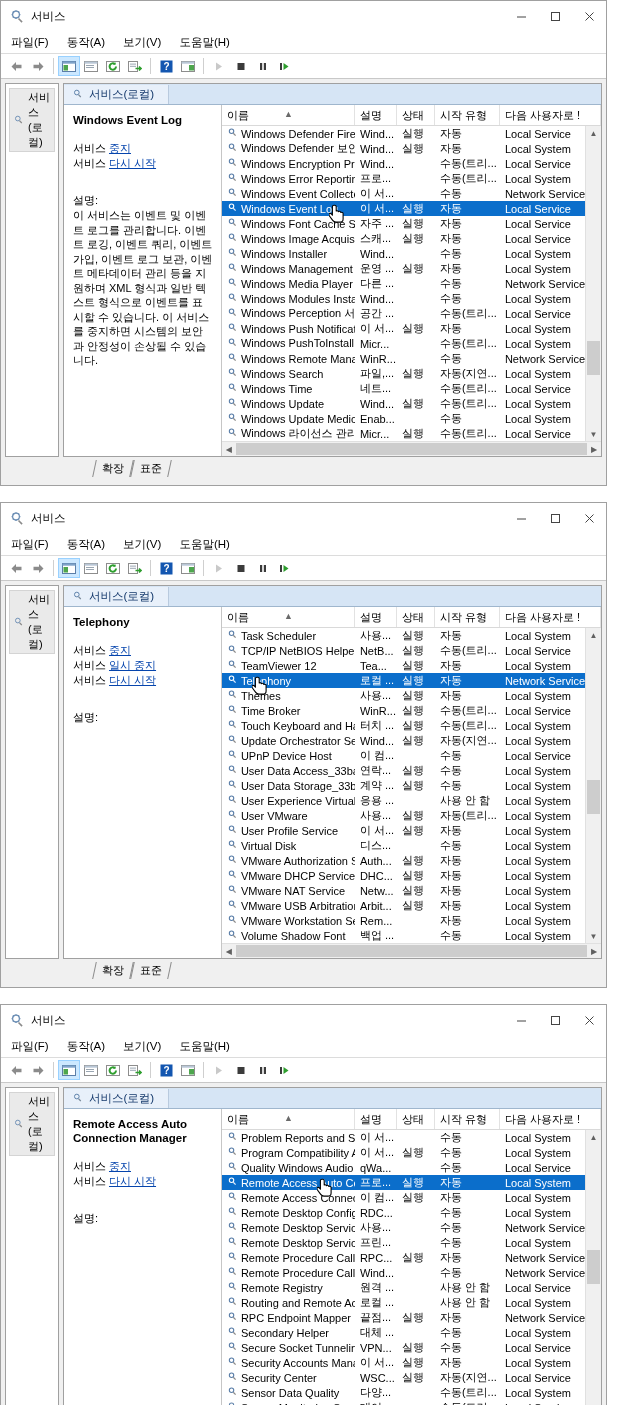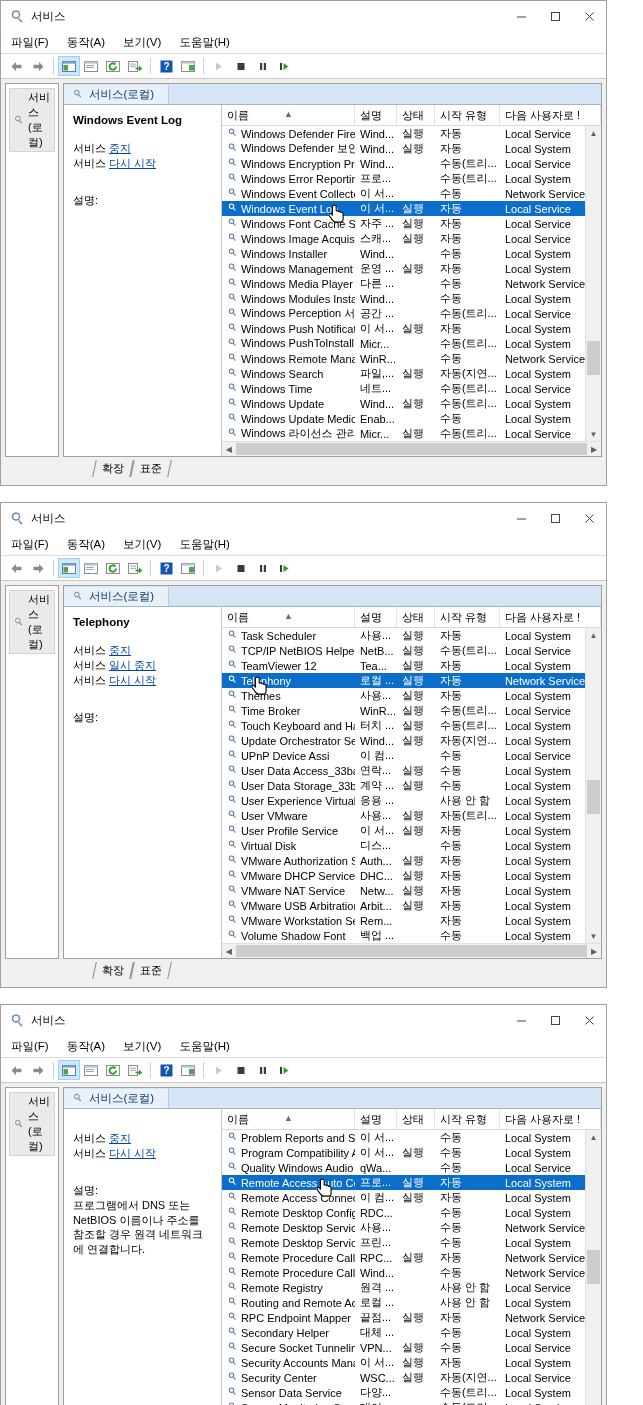--- a/index.html
+++ b/index.html
@@ -211,20 +211,21 @@
         </div>
 
         <div class="panes">
           <div class="detail">
             <h2>Windows Event Log</h2>
             <div class="links">
                 <div>서비스 <a href="#">중지</a></div>
                 <div>서비스 <a href="#">다시 시작</a></div>
               </div>
             <div class="desc-label">설명:</div>
+            <div class="desc-text">이 서비스는 이벤트 및 이벤트 로그를 관리합니다. 이벤트 로깅, 이벤트 쿼리, 이벤트 가입, 이벤트 로그 보관, 이벤트 메타데이터 관리 등을 지원하며 XML 형식과 일반 텍스트 형식으로 이벤트를 표시할 수 있습니다. 이 서비스를 중지하면 시스템의 보안과 안정성이 손상될 수 있습니다.</div>
           </div>
 
           <div class="listwrap">
             <div class="listhead">
               <div class="hcell" style="width:133px">
                 <span>이름</span>
                 <span class="sortmark">▲</span>
               </div>
               <div class="hcell" style="width:42px">설명</div>
               <div class="hcell" style="width:38px">상태</div>
@@ -807,21 +808,21 @@
                     <div class="cell" style="width:38px">실행</div>
                     <div class="cell" style="width:65px">자동(지연...</div>
                     <div class="cell" style="flex:1">Local System</div>
                   </div>
                   <div class="row">
                     <div class="cell c-name" style="width:133px">
                       <span><svg class="svcicon" viewBox="0 0 16 16">
                           <circle cx="6.6" cy="6.2" r="3.2" fill="none" stroke="#5a7ea8" stroke-width="1.6"></circle>
                           <path d="M9.1 9.1l3.4 3.4" stroke="#8a8a8a" stroke-width="1.8"></path>
                         </svg></span>
-                      <span>UPnP Device Assi</span>
+                      <span>UPnP Device Host</span>
                     </div>
                     <div class="cell" style="width:42px">이 컴...</div>
                     <div class="cell" style="width:38px"></div>
                     <div class="cell" style="width:65px">수동</div>
                     <div class="cell" style="flex:1">Local Service</div>
                   </div>
                   <div class="row">
                     <div class="cell c-name" style="width:133px">
                       <span><svg class="svcicon" viewBox="0 0 16 16">
                           <circle cx="6.6" cy="6.2" r="3.2" fill="none" stroke="#5a7ea8" stroke-width="1.6"></circle>
@@ -1146,26 +1147,26 @@
                   <circle cx="7" cy="6.6" r="3.4" fill="none" stroke="#5a7ea8" stroke-width="1.4"></circle>
                   <path d="M9.5 9.8l3.3 3.3" stroke="#7a8a99" stroke-width="1.6"></path>
                 </svg>
             </span>
             <span>서비스(로컬)</span>
           </div>
         </div>
 
         <div class="panes">
           <div class="detail">
+            <h2>Remote Access Auto Connection Manager</h2>
             <div class="links">
                 <div>서비스 <a href="#">중지</a></div>
                 <div>서비스 <a href="#">다시 시작</a></div>
               </div>
             <div class="desc-label">설명:</div>
-            <div class="desc-text">프로그램에서 DNS 또는 NetBIOS 이름이나 주소를 참조할 경우 원격 네트워크에 연결합니다.</div>
           </div>
 
           <div class="listwrap">
             <div class="listhead">
               <div class="hcell" style="width:133px">
                 <span>이름</span>
                 <span class="sortmark">▲</span>
               </div>
               <div class="hcell" style="width:42px">설명</div>
               <div class="hcell" style="width:38px">상태</div>
@@ -1394,21 +1395,21 @@
                     <div class="cell" style="width:38px">실행</div>
                     <div class="cell" style="width:65px">자동(지연...</div>
                     <div class="cell" style="flex:1">Local Service</div>
                   </div>
                   <div class="row">
                     <div class="cell c-name" style="width:133px">
                       <span><svg class="svcicon" viewBox="0 0 16 16">
                           <circle cx="6.6" cy="6.2" r="3.2" fill="none" stroke="#5a7ea8" stroke-width="1.6"></circle>
                           <path d="M9.1 9.1l3.4 3.4" stroke="#8a8a8a" stroke-width="1.8"></path>
                         </svg></span>
-                      <span>Sensor Data Service</span>
+                      <span>Sensor Data Quality</span>
                     </div>
                     <div class="cell" style="width:42px">다양...</div>
                     <div class="cell" style="width:38px"></div>
                     <div class="cell" style="width:65px">수동(트리...</div>
                     <div class="cell" style="flex:1">Local System</div>
                   </div>
                   <div class="row">
                     <div class="cell c-name" style="width:133px">
                       <span><svg class="svcicon" viewBox="0 0 16 16">
                           <circle cx="6.6" cy="6.2" r="3.2" fill="none" stroke="#5a7ea8" stroke-width="1.6"></circle>

